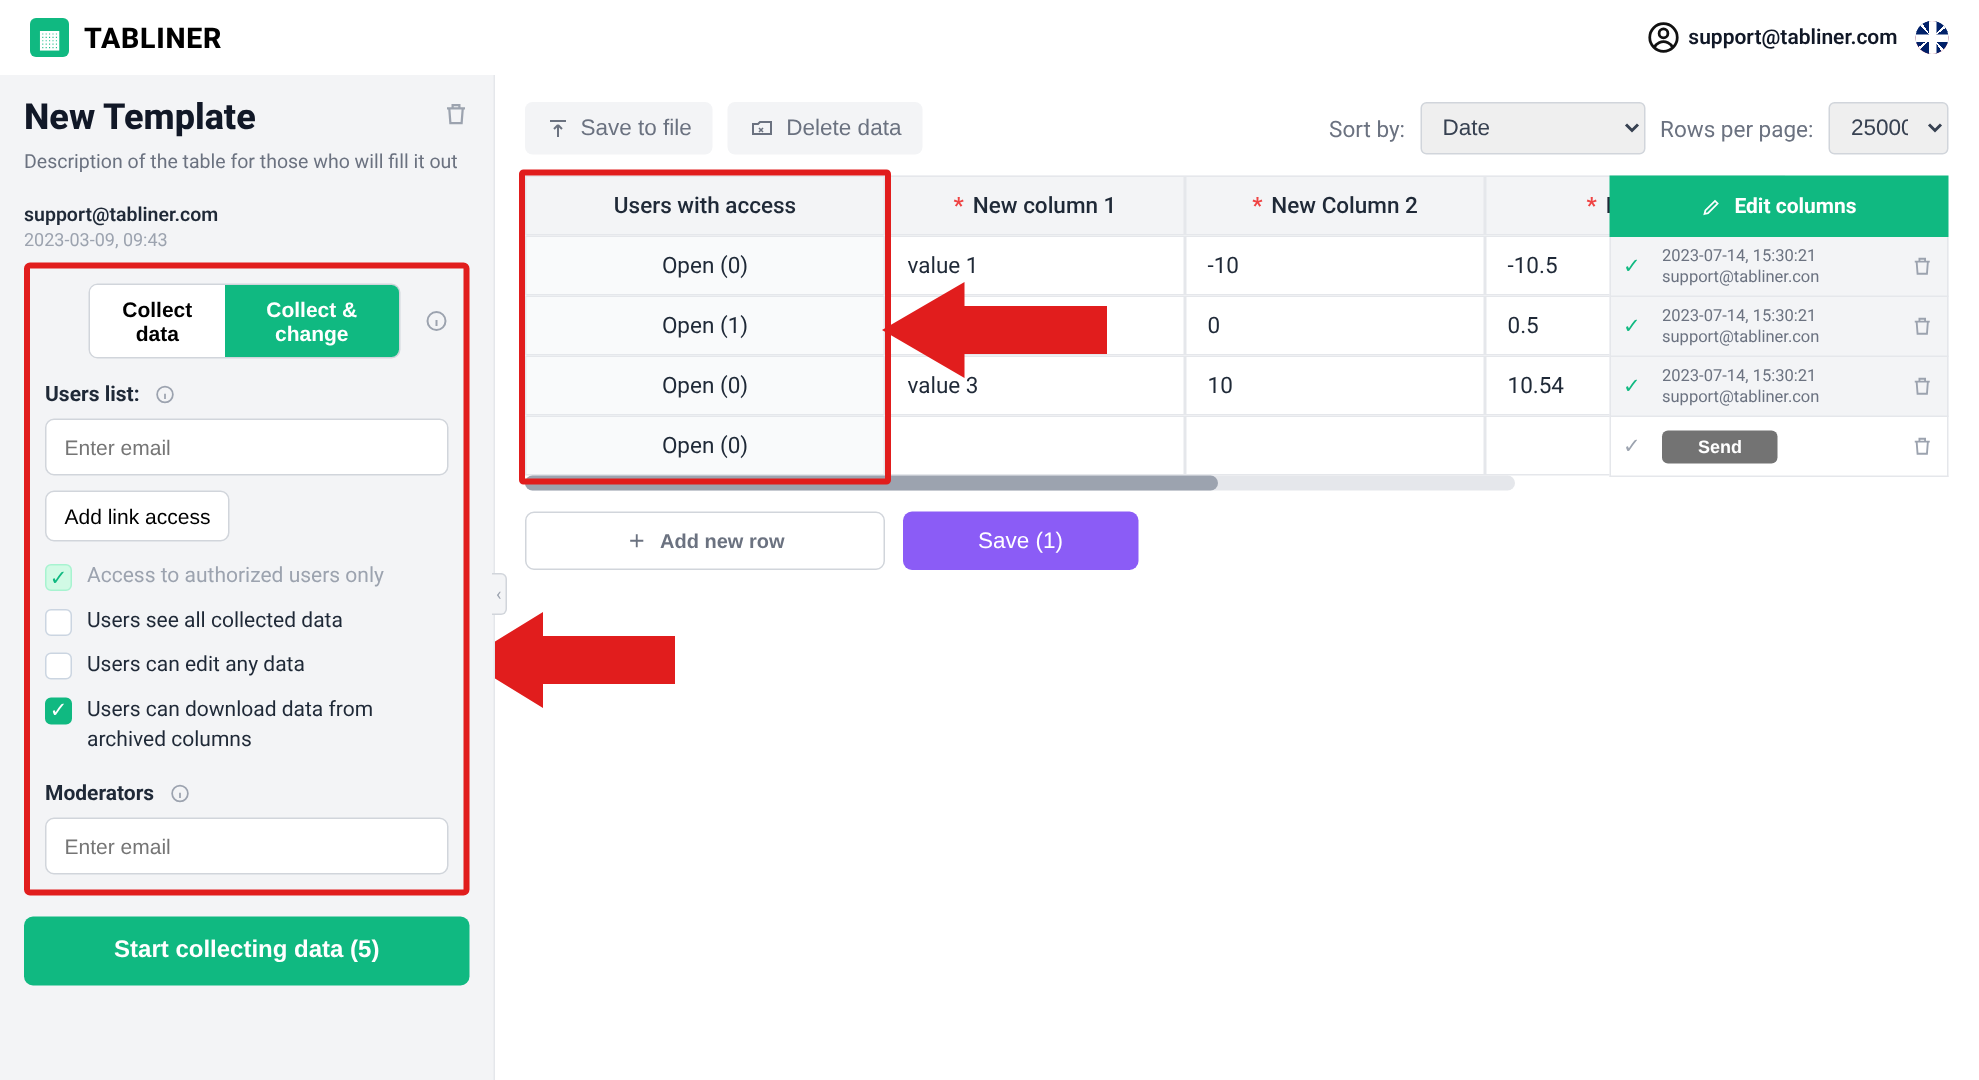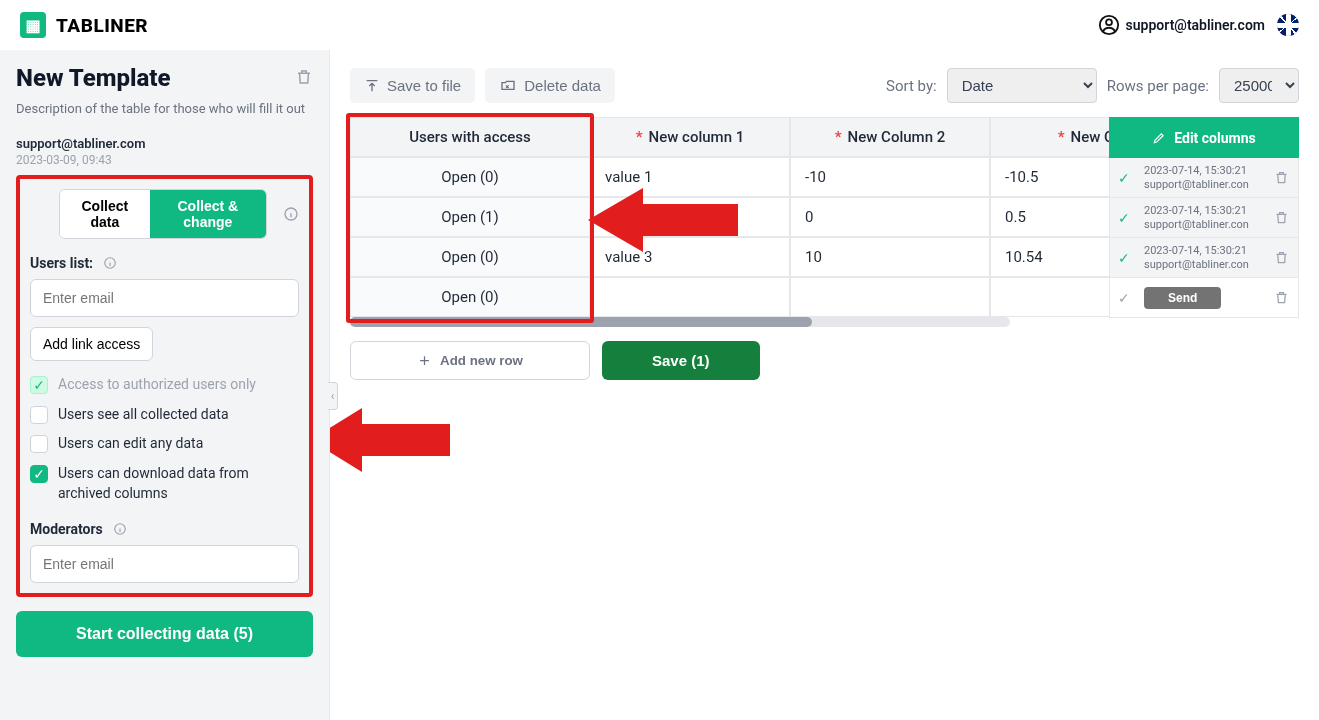--- a/index.html
+++ b/index.html
@@ -61,37 +61,37 @@
 
 .table-wrap { margin-top:14px; position:relative; }
 .grid { display:grid; grid-template-columns: 240px 200px 200px 200px 100px; }
 .cell { border:1px solid #e5e7eb; padding:10px 14px; font-size:15px; background:#fff; display:flex; align-items:center; }
 .hcell { background:#f3f4f6; font-weight:500; justify-content:center; }
 .hcell.left { justify-content:center; }
 .req { color:#ef4444; font-weight:700; margin-right:6px; }
 .open-cell { justify-content:center; background:#f9fafb; cursor:pointer; }
 .num { justify-content:flex-start; }
 
-.right-col { position:absolute; top:0; right:0; width:190px; }
+.right-col { position:absolute; top:0; right:0; width:226px; }
 .edit-cols { background:#10b981; color:#fff; font-weight:700; padding:10px; display:flex; align-items:center; justify-content:center; gap:8px; border-radius:0; height:41px; cursor:pointer; }
 .meta-row { display:flex; align-items:center; background:#f3f4f6; border:1px solid #e5e7eb; border-top:none; height:40px; padding:0 8px; gap:8px; }
 .meta-row.white { background:#fff; }
 .check { color:#10b981; width:18px; flex-shrink:0; }
 .check.muted { color:#9ca3af; }
 .meta-txt { font-size:11px; color:#6b7280; line-height:1.2; overflow:hidden; }
 .send-btn { background:#737373; color:#fff; border:none; border-radius:4px; padding:4px 24px; font-size:12px; font-weight:700; cursor:pointer; }
 
 .row-trash { position:absolute; right:-22px; width:18px; height:40px; display:flex; align-items:center; justify-content:center; color:#9ca3af; cursor:pointer; }
 
 .hscroll { height:10px; background:#e5e7eb; border-radius:5px; margin-top:0; width:660px; margin-left:0; position:relative; }
 .hscroll::before { content:""; position:absolute; left:0; top:0; height:100%; width:70%; background:#9ca3af; border-radius:5px; }
 
 .action-row { display:flex; gap:12px; margin-top:14px; }
 .add-btn { flex:0 0 240px; border:1px solid #d1d5db; background:#fff; border-radius:6px; padding:11px; display:flex; align-items:center; justify-content:center; gap:8px; color:#6b7280; font-weight:600; cursor:pointer; }
-.save-btn { background:#15803d; color:#fff; border:none; border-radius:6px; padding:11px 50px; font-weight:700; font-size:15px; cursor:pointer; }
+.save-btn { background:#8b5cf6; color:#fff; border:none; border-radius:6px; padding:11px 50px; font-weight:400; font-size:15px; cursor:pointer; }
 
 
 .table-redbox { position:absolute; border:4px solid #e11d1d; border-radius:3px; pointer-events:none; z-index:5; }
 
 
 .arrow { position:absolute; z-index:20; }
 .arrow svg { display:block; }
 
 
 .ic { display:inline-flex; }

